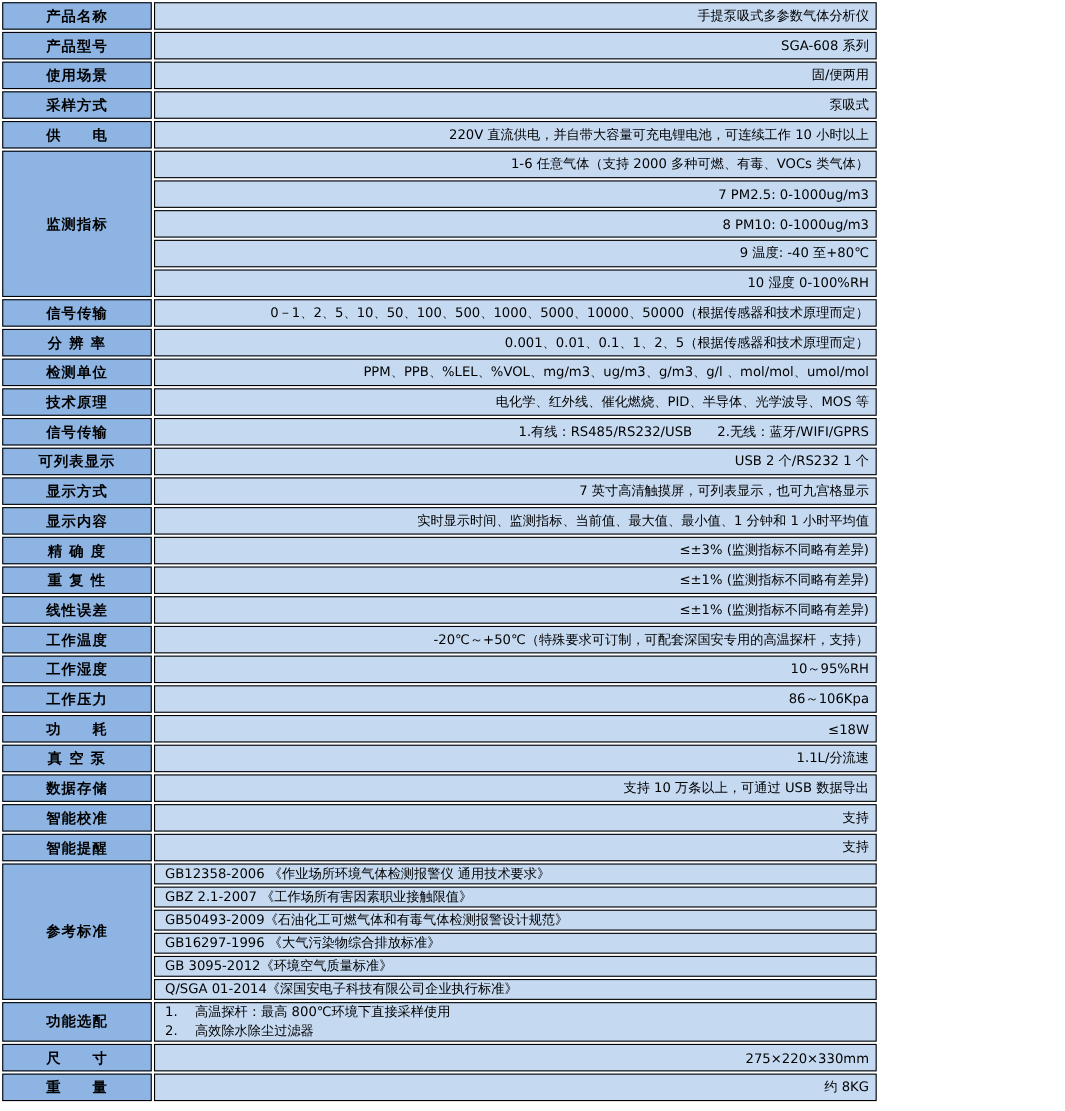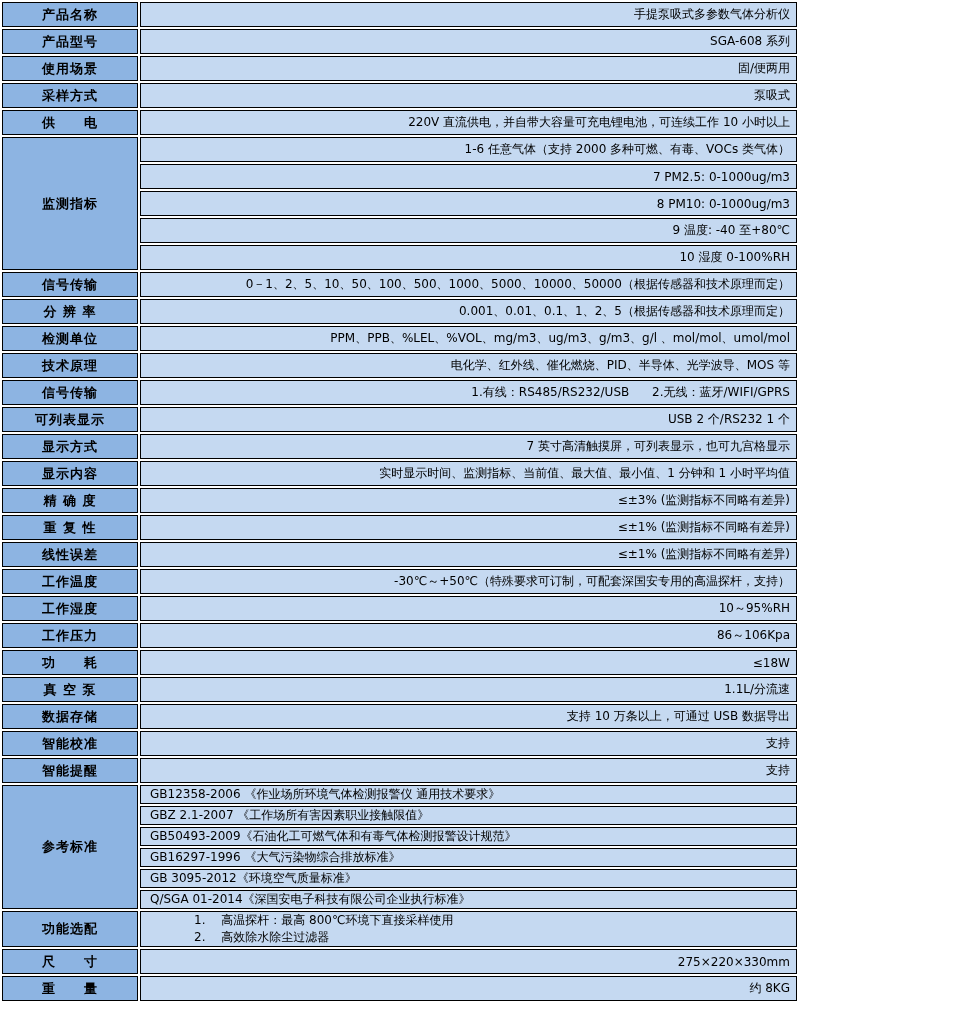--- a/index.html
+++ b/index.html
@@ -38,21 +38,20 @@
     font-size: 12px;
     padding: 0 6px 0 9px;
     white-space: pre;
     text-align: left;
   }
   tr.normal td.value { height: 23px; text-align: right; }
   tr.compact td.value { height: 17px; margin-left: 32px; }
   tr.tall td.value { height: 34px; }
   td.value .line {
     line-height: 17px;
-    margin-left: 44px;
   }
 </style>
 </head>
 <body>
 
 <div class="spec-wrap">
   <table class="spec">
     <tbody>
         <tr class="normal">
           <td class="label" rowspan="1">产品名称</td>
@@ -129,21 +128,21 @@
         <tr class="normal">
           <td class="label" rowspan="1">重 复 性</td>
           <td class="value">≤±1% (监测指标不同略有差异)</td>
         </tr>
         <tr class="normal">
           <td class="label" rowspan="1">线性误差</td>
           <td class="value">≤±1% (监测指标不同略有差异)</td>
         </tr>
         <tr class="normal">
           <td class="label" rowspan="1">工作温度</td>
-          <td class="value">-30℃～+50℃（特殊要求可订制，可配套深国安专用的高温探杆，支持）</td>
+          <td class="value">-20℃～+50℃（特殊要求可订制，可配套深国安专用的高温探杆，支持）</td>
         </tr>
         <tr class="normal">
           <td class="label" rowspan="1">工作湿度</td>
           <td class="value">10～95%RH</td>
         </tr>
         <tr class="normal">
           <td class="label" rowspan="1">工作压力</td>
           <td class="value">86～106Kpa</td>
         </tr>
         <tr class="normal">

